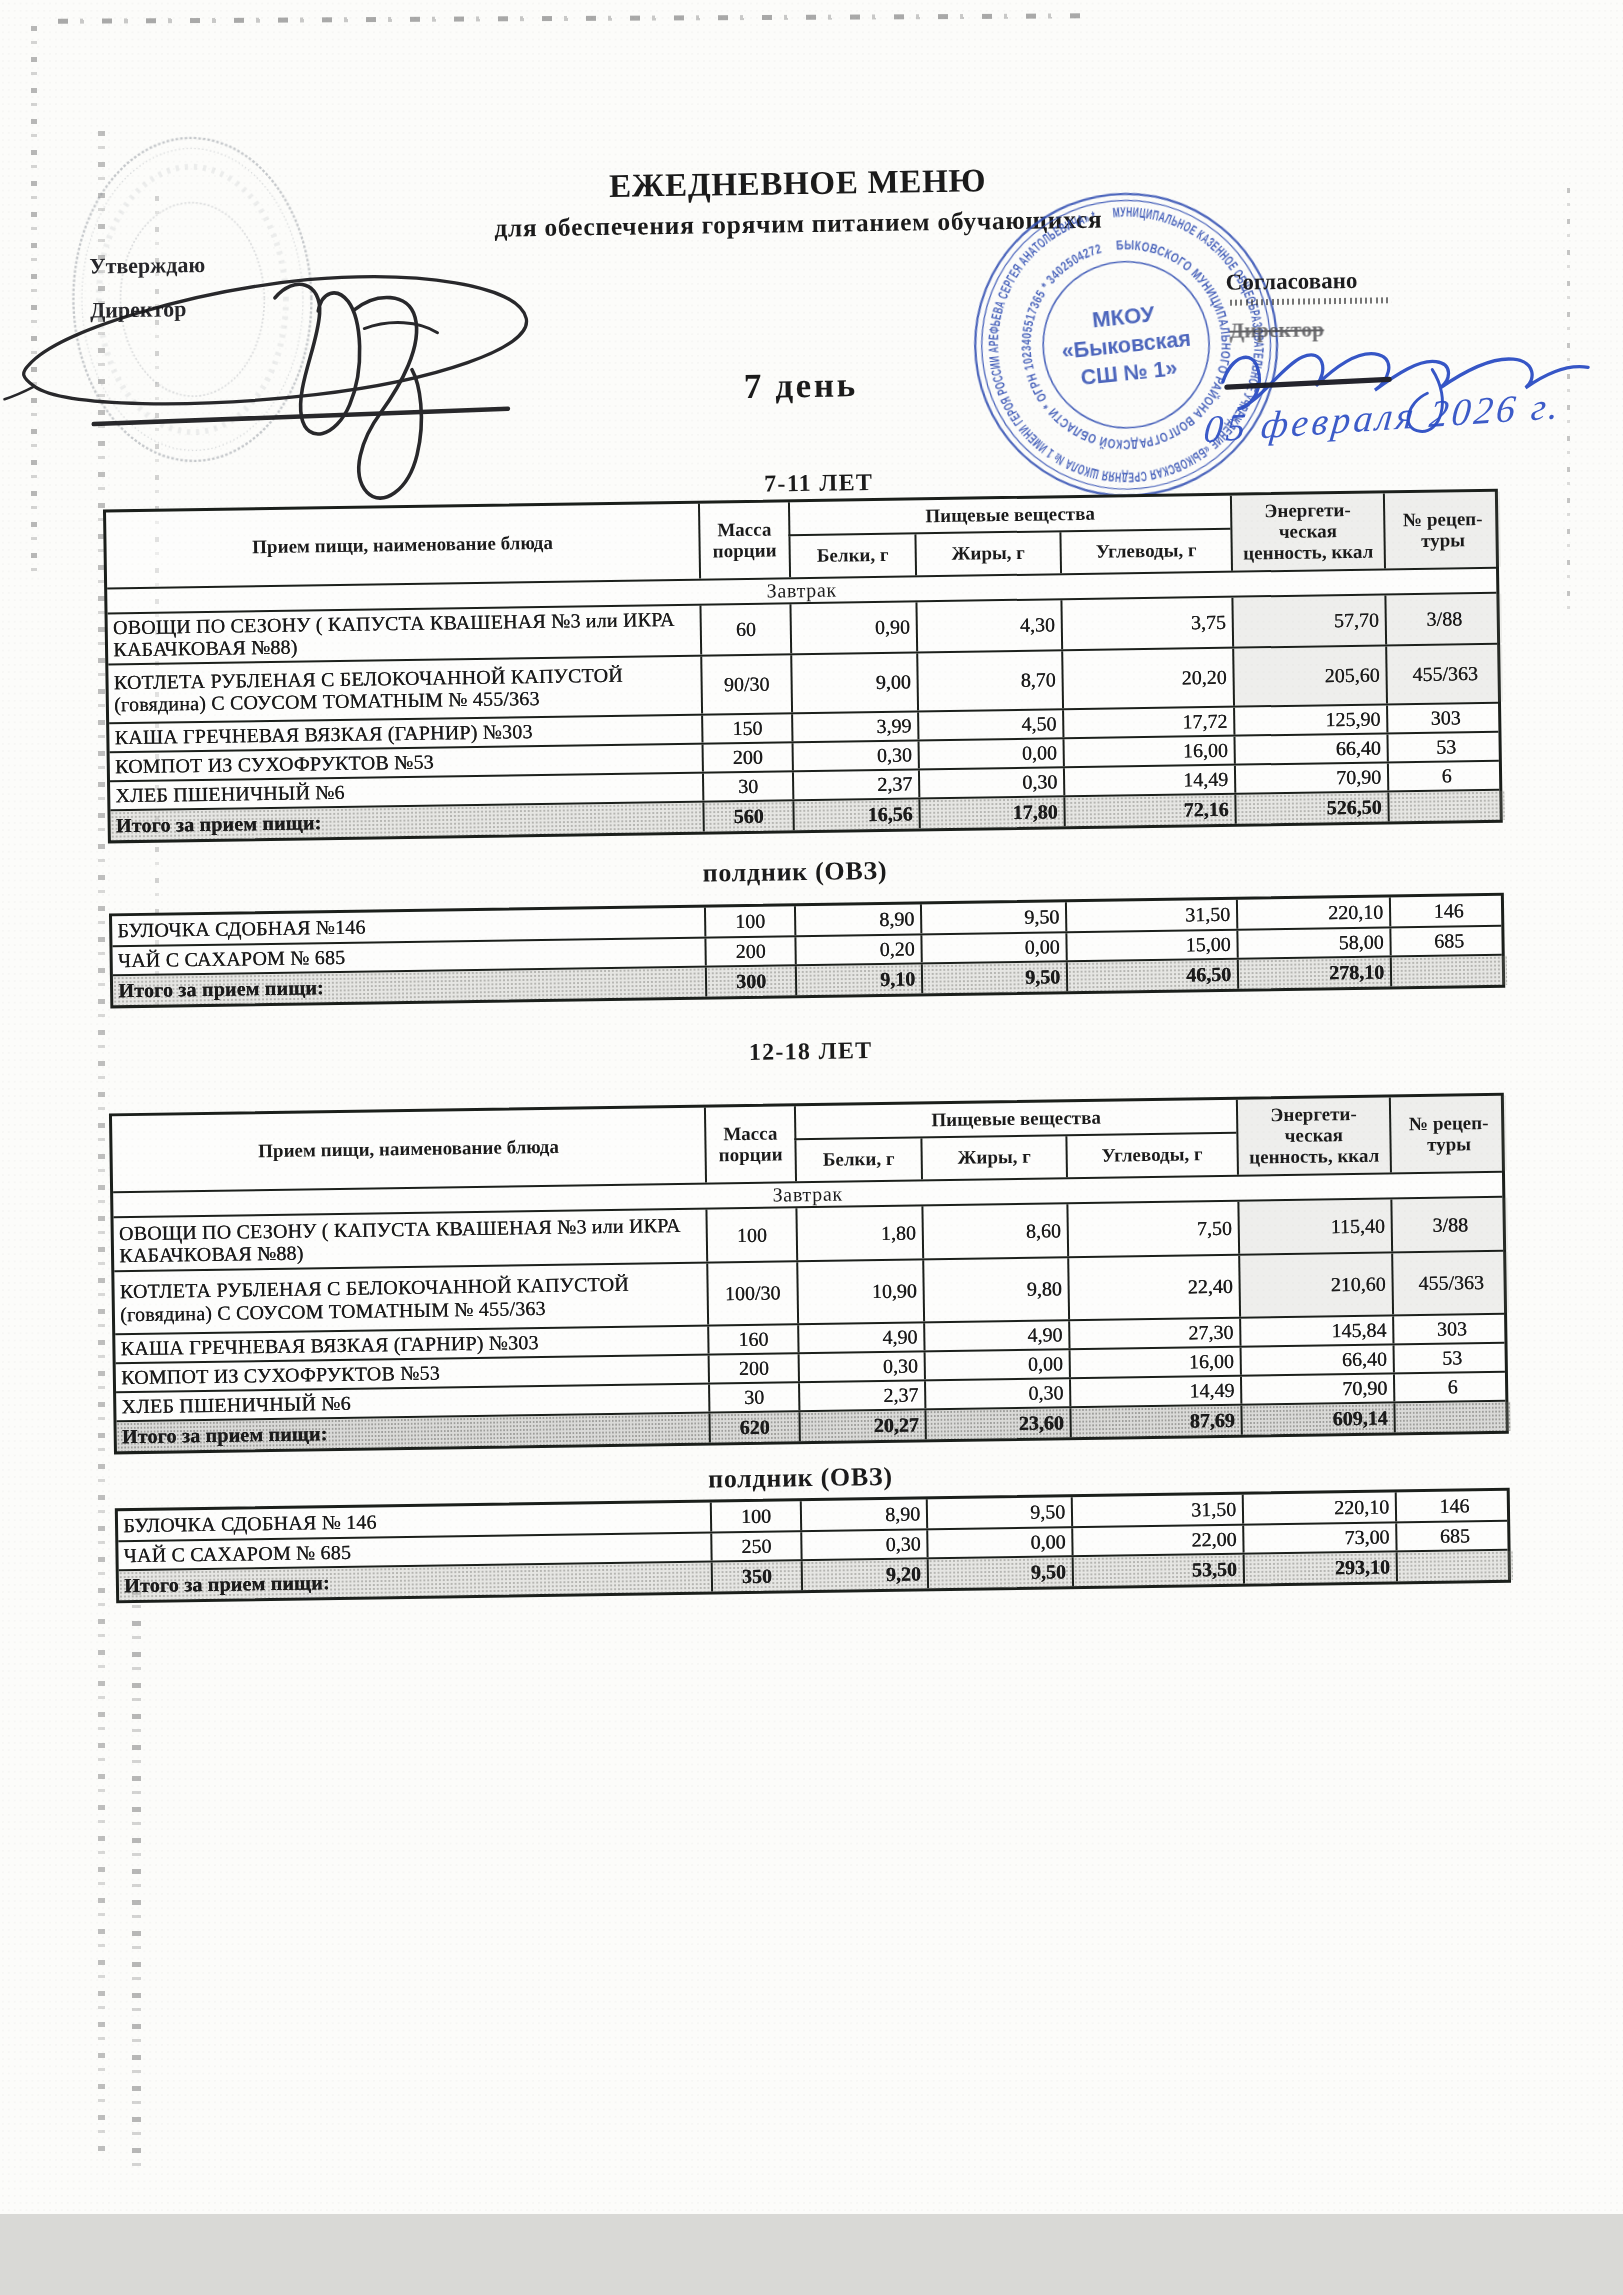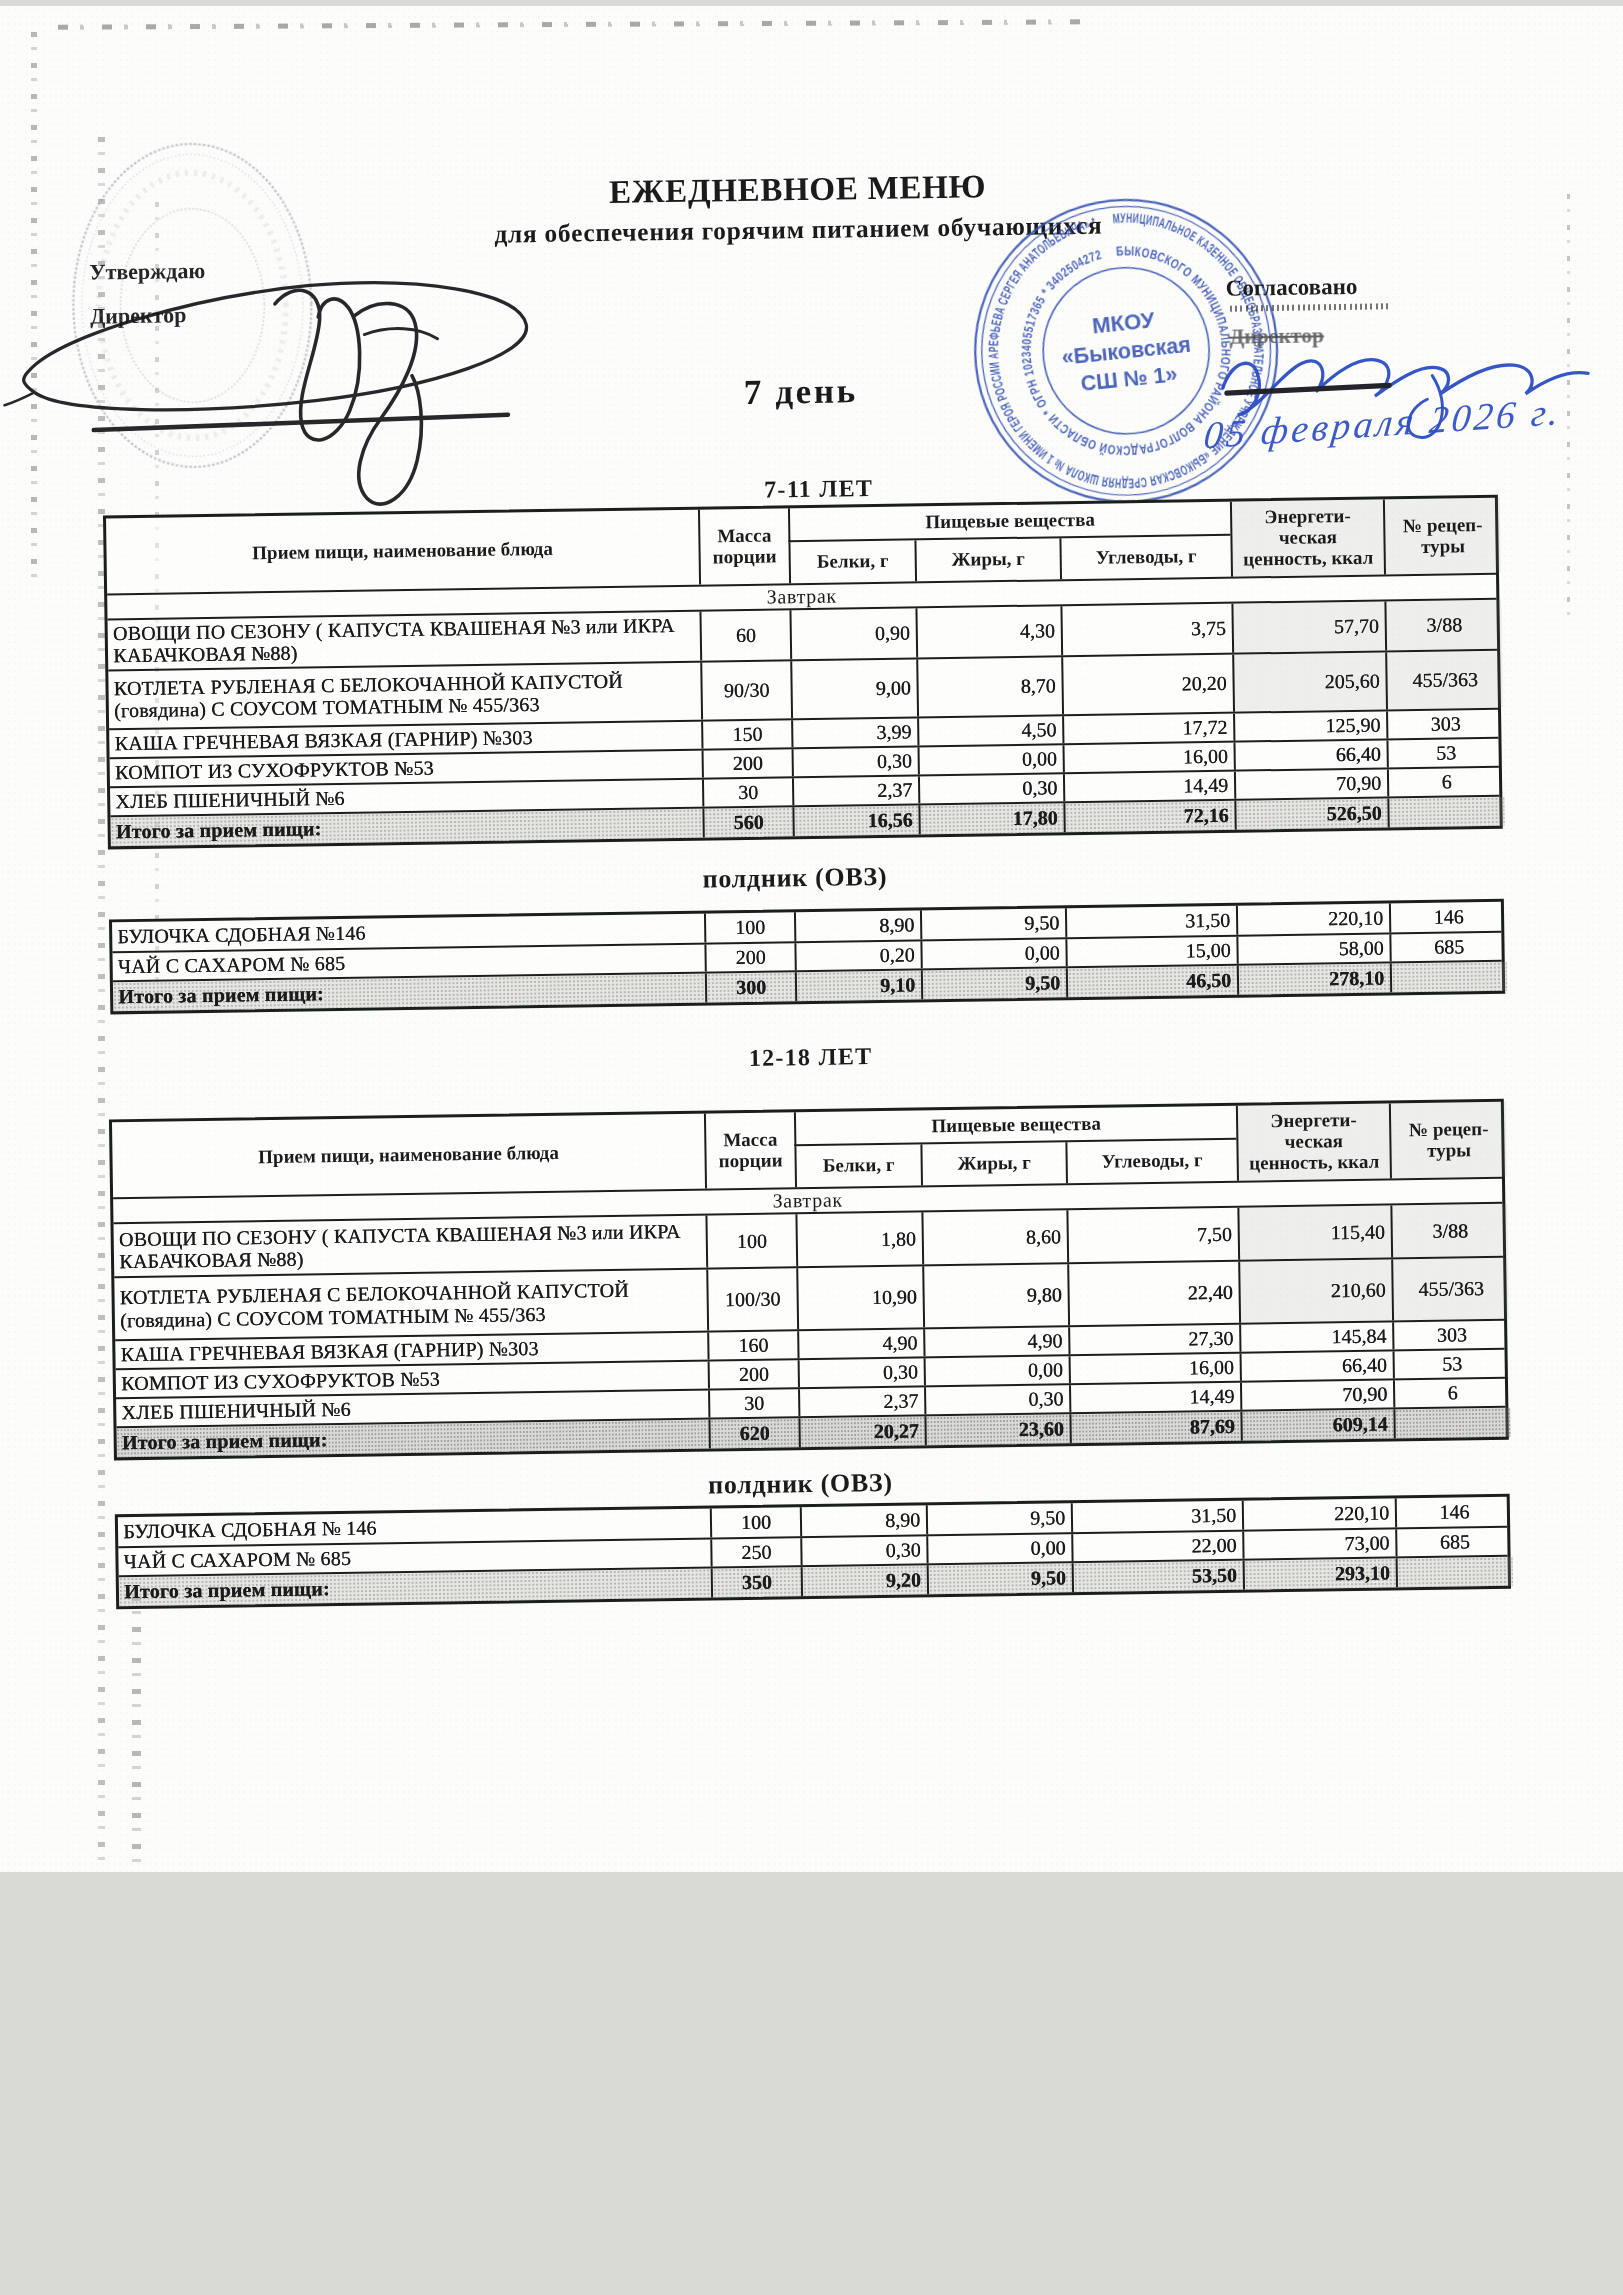--- a/index.html
+++ b/index.html
@@ -1,22 +1,22 @@
 <!DOCTYPE html>
 <html style="font-size:10.5px"><head>
 <meta charset="utf-8">
 <style>
   * { box-sizing: border-box; margin: 0; padding: 0; }
   html,body { background:#d9d9d6; }
   body { font-family: "Liberation Serif", serif; }
 
   .page {
     position: relative;
-    width: 1623px; height: 1866px;
-    margin: 6px auto;
+    width: 1623px; height: 2214px;
+    margin: 0 auto;
     background: #fcfcfa;
     background-image: radial-gradient(rgba(40,40,40,0.028) 0.7px, transparent 0.7px);
     background-size: 5.9px 7.2px;
     overflow: hidden;
     color:#1b1b1b;
   }
 
   .content {
     position:absolute; inset:0;
     transform: rotate(-0.85deg);

